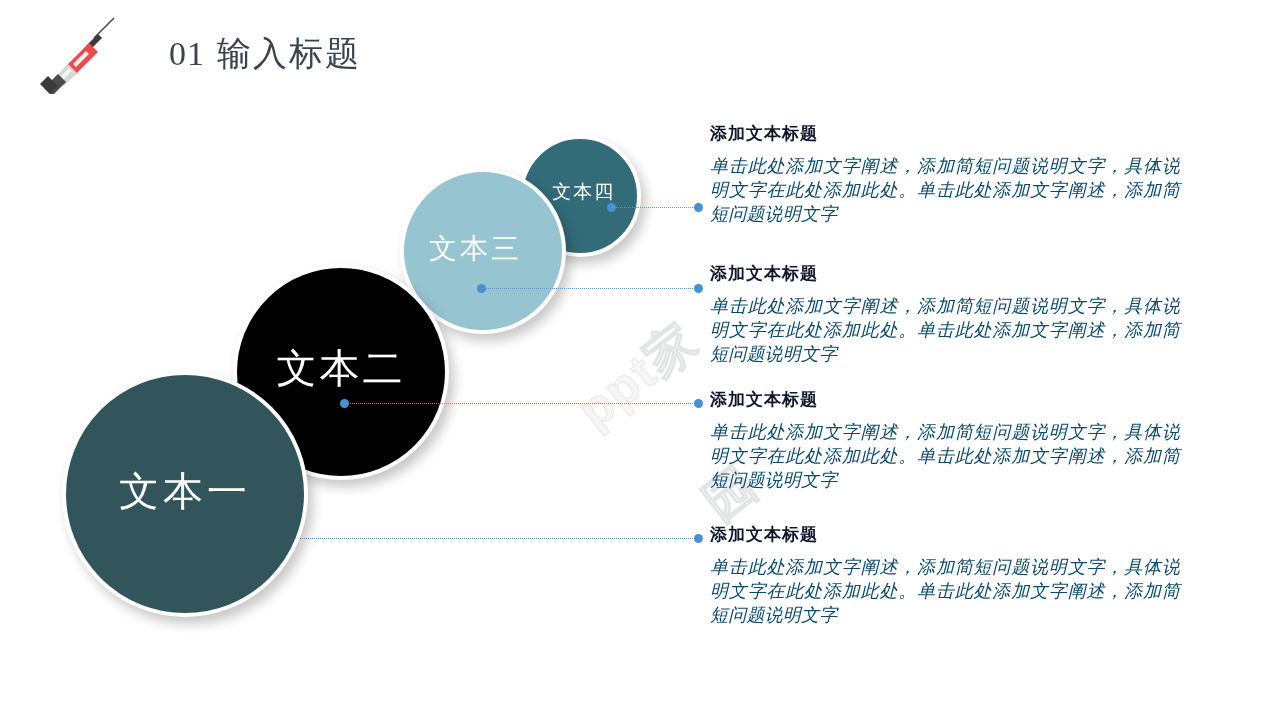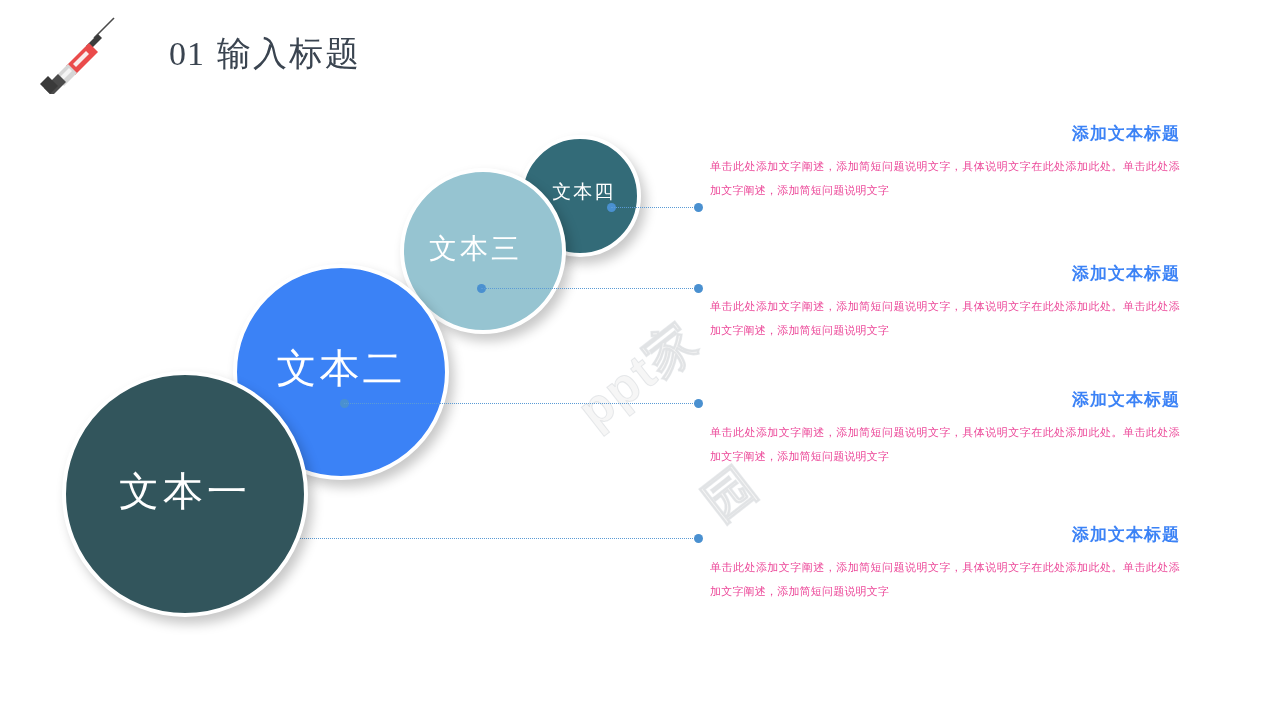--- a/index.html
+++ b/index.html
@@ -94,21 +94,21 @@
     left: 62px;  top: 371px;
     width: 246px; height: 246px;
     background: #32555c;
     font-size: 40px;
     letter-spacing: 4px;
     z-index: 40;
   }
   .circle-2 {
     left: 233px; top: 264px;
     width: 216px; height: 216px;
-    background: #3b82f6;
+    background: #000000;
     font-size: 40px;
     letter-spacing: 3px;
     z-index: 30;
   }
   .circle-3 {
     left: 400px; top: 168px;
     width: 166px; height: 166px;
     background: #96c4d1;
     font-size: 28px;
     letter-spacing: 3px;
@@ -165,33 +165,34 @@
     position: absolute;
     width: 470px;
     left: 710px;
   }
   .tb-1 { top: 122px; }
   .tb-2 { top: 262px; }
   .tb-3 { top: 388px; }
   .tb-4 { top: 523px; }
 
   .tb-title {
-    text-align: right;
+    text-align: left;
     font-size: 17px;
     font-weight: 700;
-    color: #3b82f6;
+    color: #0f172a;
     letter-spacing: 1px;
     margin-bottom: 9px;
   }
   .tb-body {
-    font-size: 11px;
+    font-size: 18px;
     line-height: 24px;
-    color: #ec4899;
+    color: #0c4a6e;
     text-align: justify;
     letter-spacing: 0.2px;
+    font-style: italic;
   }
 </style>
 </head>
 <body>
 
 <div class="slide">
 
   <div class="header">
     <span class="syringe-icon">
       <svg viewBox="0 0 92 82" width="92" height="82" xmlns="http://www.w3.org/2000/svg">

